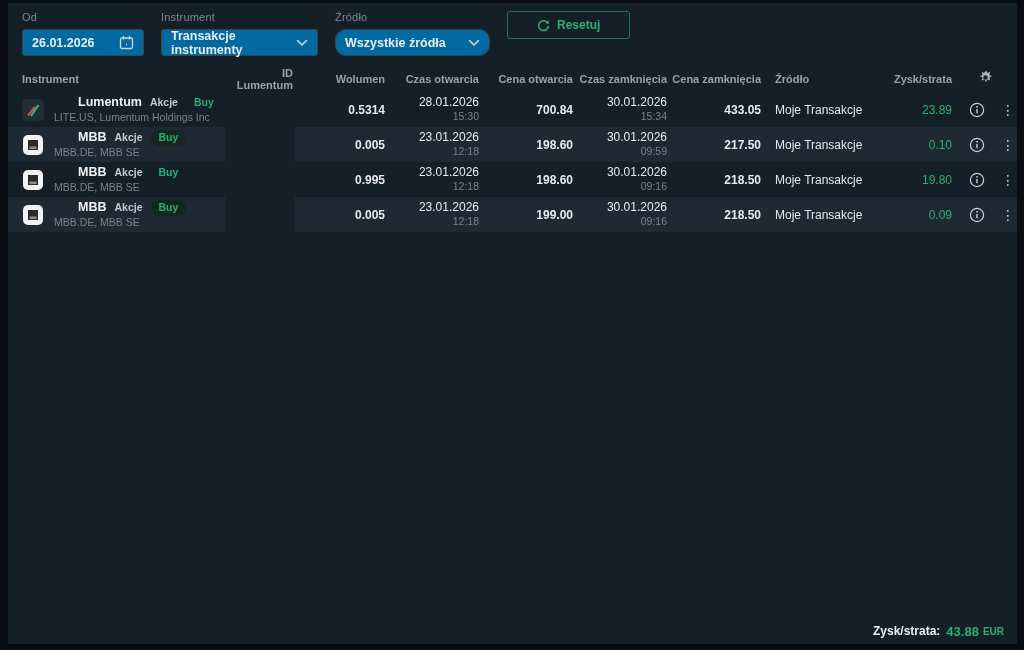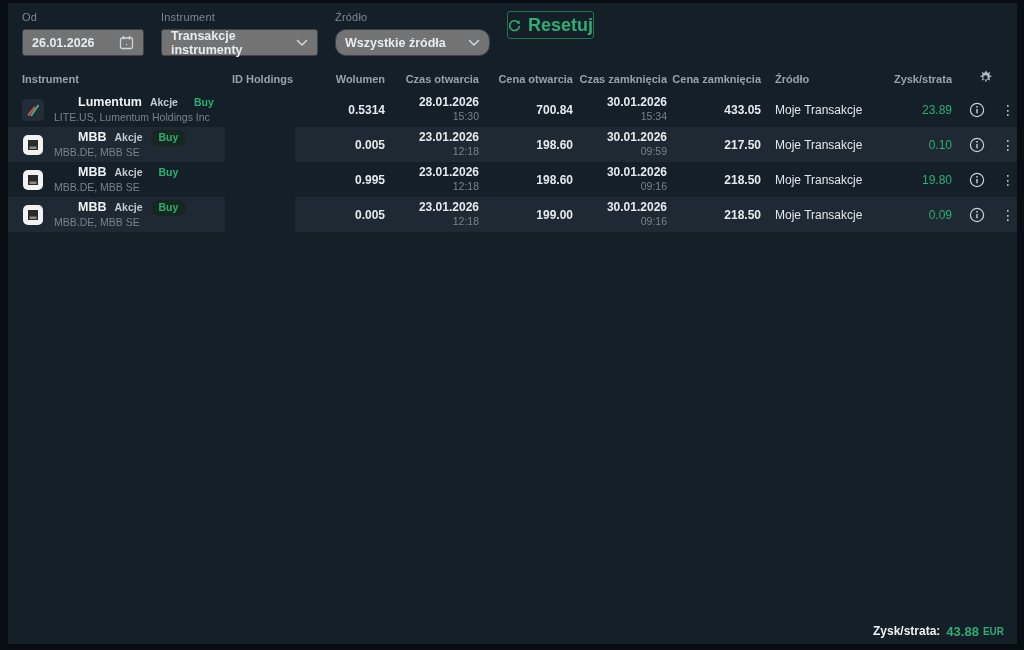--- a/index.html
+++ b/index.html
@@ -12,52 +12,52 @@
   }
 
   
   .filter-bar { display:flex; gap:17px; padding:8px 0 9px 14px; align-items:flex-start; }
   .field { display:flex; flex-direction:column; gap:6px; }
   .field-label { font-size:11px; color:#7e8892; letter-spacing:.2px; }
   .input-box {
     height:27px; border:1px solid #3a444e; border-radius:3px;
     display:flex; align-items:center; padding:0 9px;
     color:#e8ecef; font-size:12.5px; font-weight:bold; cursor:pointer;
-    background:#737373;
+    background:#0369a1;
   }
   .input-box .grow { flex:1; }
   .date-box { width:122px; }
   .select-instrument { width:157px; }
   .select-source { width:155px;border-radius:11px; }
   .icon-cal, .icon-chevron { flex:none; display:flex; align-items:center; }
   .reset-btn {
-    height:28px; margin-bottom:0; padding:0 0;
+    height:28px; margin-bottom:0; padding:0 29px;
     border:1px solid #23724e; border-radius:3px; background:transparent;
-    color:#2fae74; font-size:18px; font-weight:bold; cursor:pointer;
+    color:#2fae74; font-size:12px; font-weight:bold; cursor:pointer;
     display:flex; align-items:center; gap:7px; font-family:inherit;
   }
 
   
   .grid-row {
     display:grid;
     grid-template-columns:217px 70px 92px 94px 94px 94px 94px 117px 74px 46px 16px;
     align-items:center;
   }
   .thead { height:27px; color:#97a2aa; font-size:11px; font-weight:bold; }
   .th { text-align:right; padding-right:2px; }
   .th-instrument { text-align:left; padding-left:14px; }
   .th-zrodlo { text-align:left; padding-left:12px; }
   .th-gear { text-align:center; padding:0; }
 
   .row { height:35px; font-size:12px; color:#e6eaee; }
   .row.striped { background:#1f2933; }
   .row.striped .cell-id { background:#151f28; height:35px; }
   .cell-num { text-align:right; font-weight:bold; padding-right:2px; }
   .cell-date { text-align:right; line-height:1.25; padding-right:2px; }
-  .cell-date .d { font-weight:bold; display:block; }
+  .cell-date .d { font-weight:normal; display:block; }
   .cell-date .t { font-size:10.5px; color:#78828b; display:block; }
   .cell-zrodlo { text-align:left; padding-left:12px; color:#e2e7eb; }
   .cell-profit { text-align:right; font-weight:normal; color:#2cae71; padding-right:2px; }
   .cell-icon { display:flex; justify-content:center; align-items:center; cursor:pointer; }
 
   .cell-instrument { display:flex; align-items:center; padding-left:14px; gap:10px; height:35px; }
   .inst-logo { width:22px; height:22px; border-radius:4px; flex:none; overflow:hidden; }
   .inst-text { display:flex; flex-direction:column; line-height:1.25; }
   .inst-line1 { display:flex; align-items:center; gap:8px; }
   .inst-name { font-weight:bold; font-size:12.5px; color:#f0f3f5;padding-left:24px; }
@@ -132,21 +132,21 @@
             <path d="M10.8 4.2 A4.9 4.9 0 1 0 11.4 7.5" fill="none" stroke="#2fae74" stroke-width="1.5" stroke-linecap="round"></path>
             <polygon points="11.6,1.2 11.6,5 8.2,4 " fill="#2fae74"></polygon>
           </svg>
       </span>
       <span>Resetuj</span>
     </button>
   </div>
 
   <div class="grid-row thead">
     <div class="th th-instrument">Instrument</div>
-    <div class="th">ID Holdings</div>
+    <div class="th">ID Lumentum</div>
     <div class="th">Wolumen</div>
     <div class="th">Czas otwarcia</div>
     <div class="th">Cena otwarcia</div>
     <div class="th">Czas zamknięcia</div>
     <div class="th">Cena zamknięcia</div>
     <div class="th th-zrodlo">Źródło</div>
     <div class="th">Zysk/strata</div>
     <div class="th th-gear" style="grid-column:10 / 12;">
       <span style="display:inline-block;">
         <svg width="15" height="15" viewBox="0 0 16 16">

